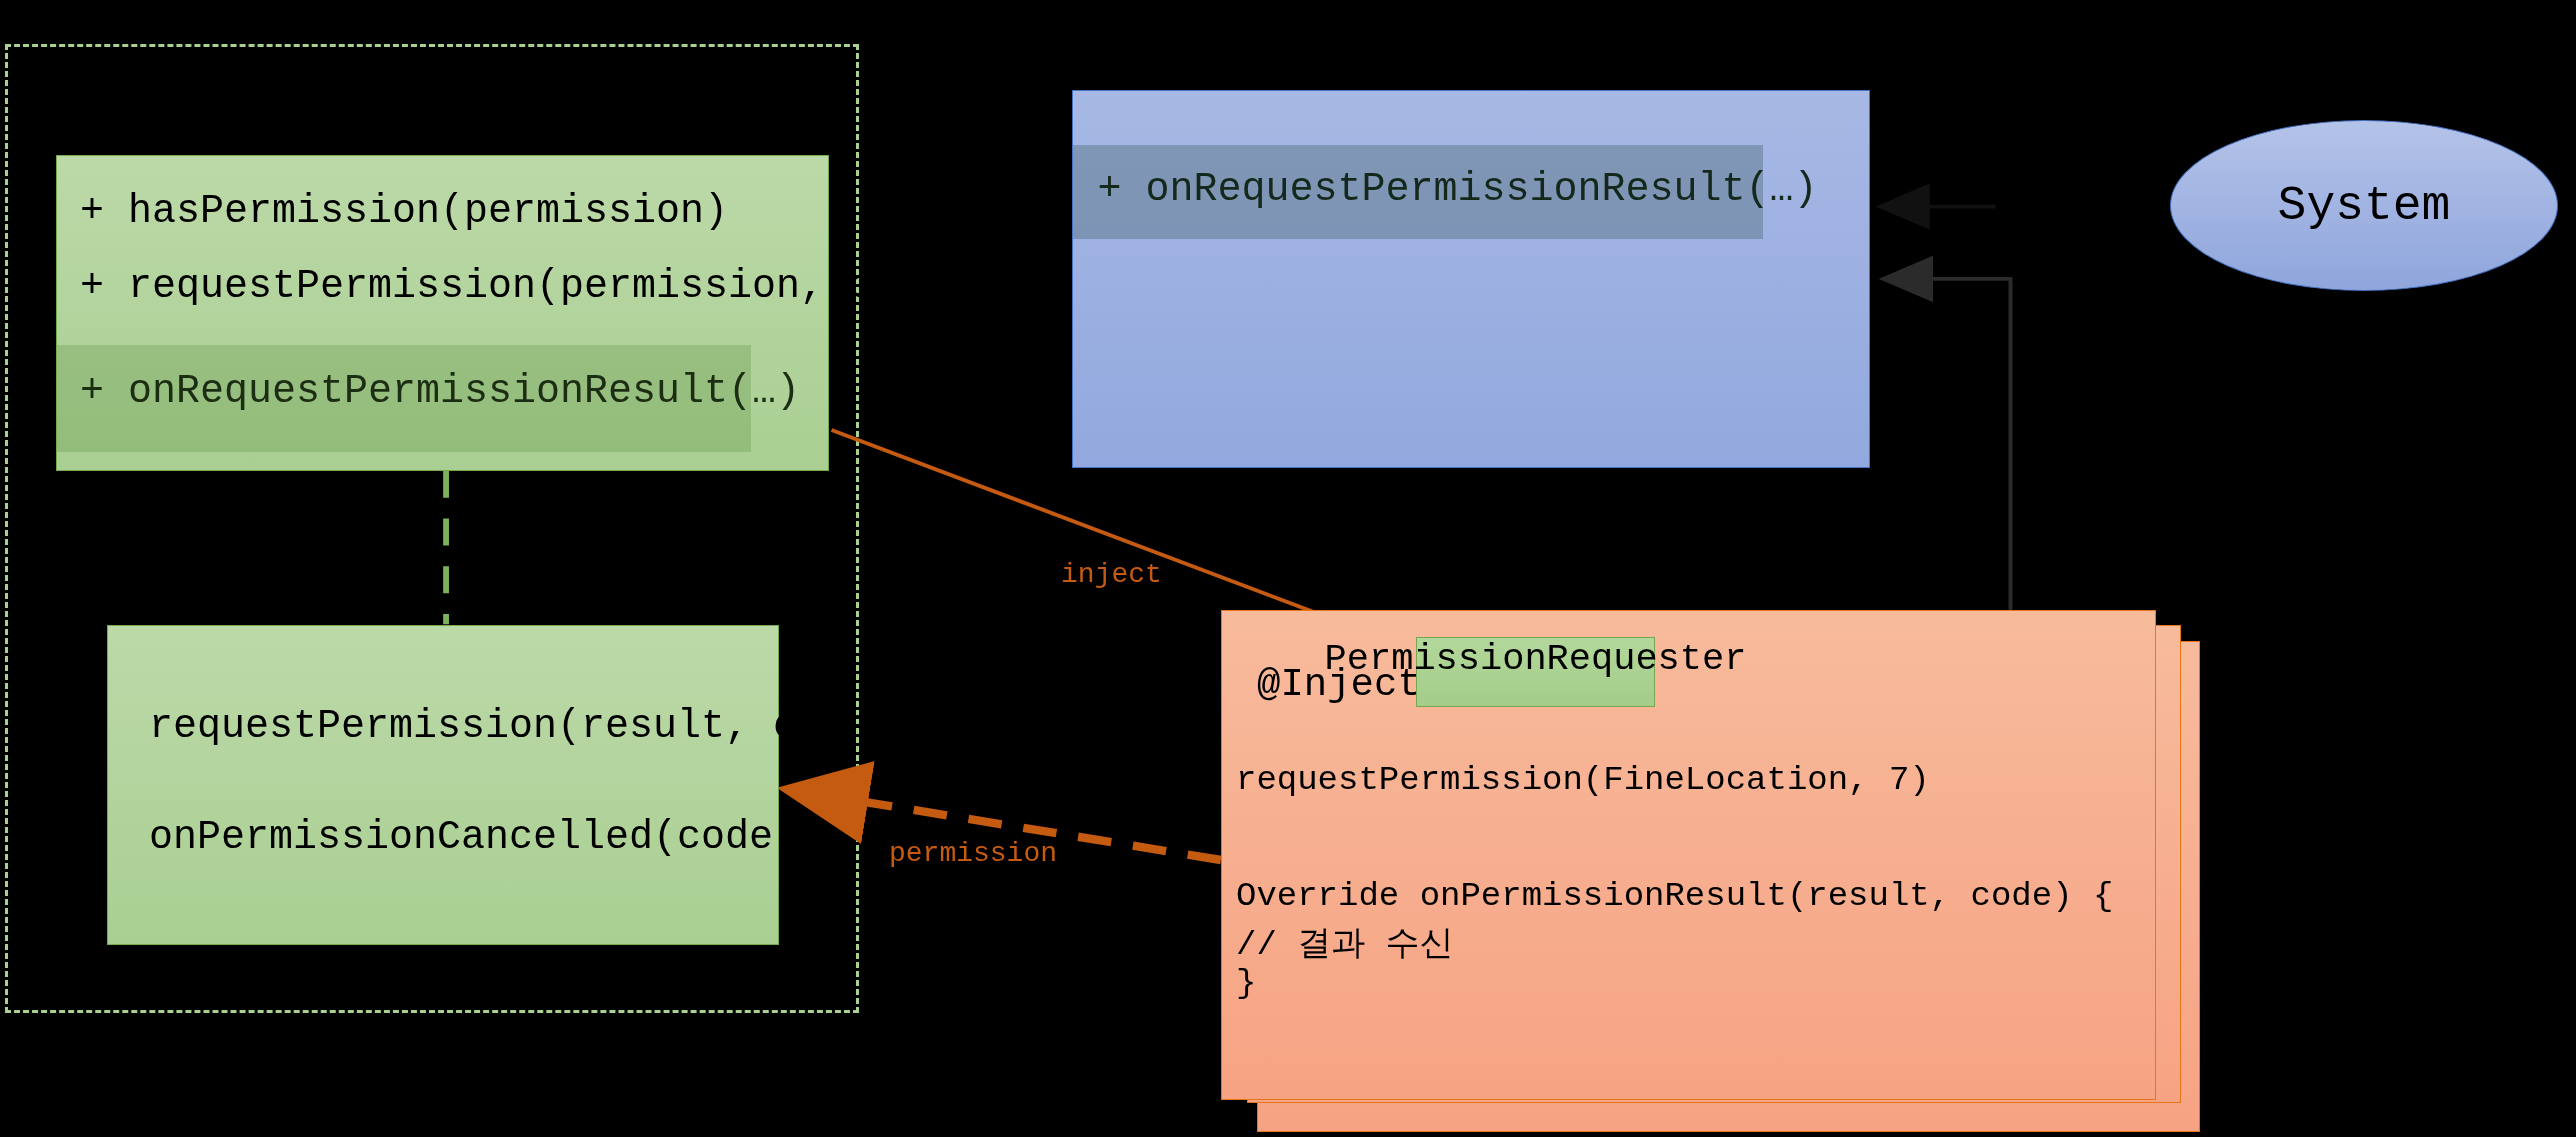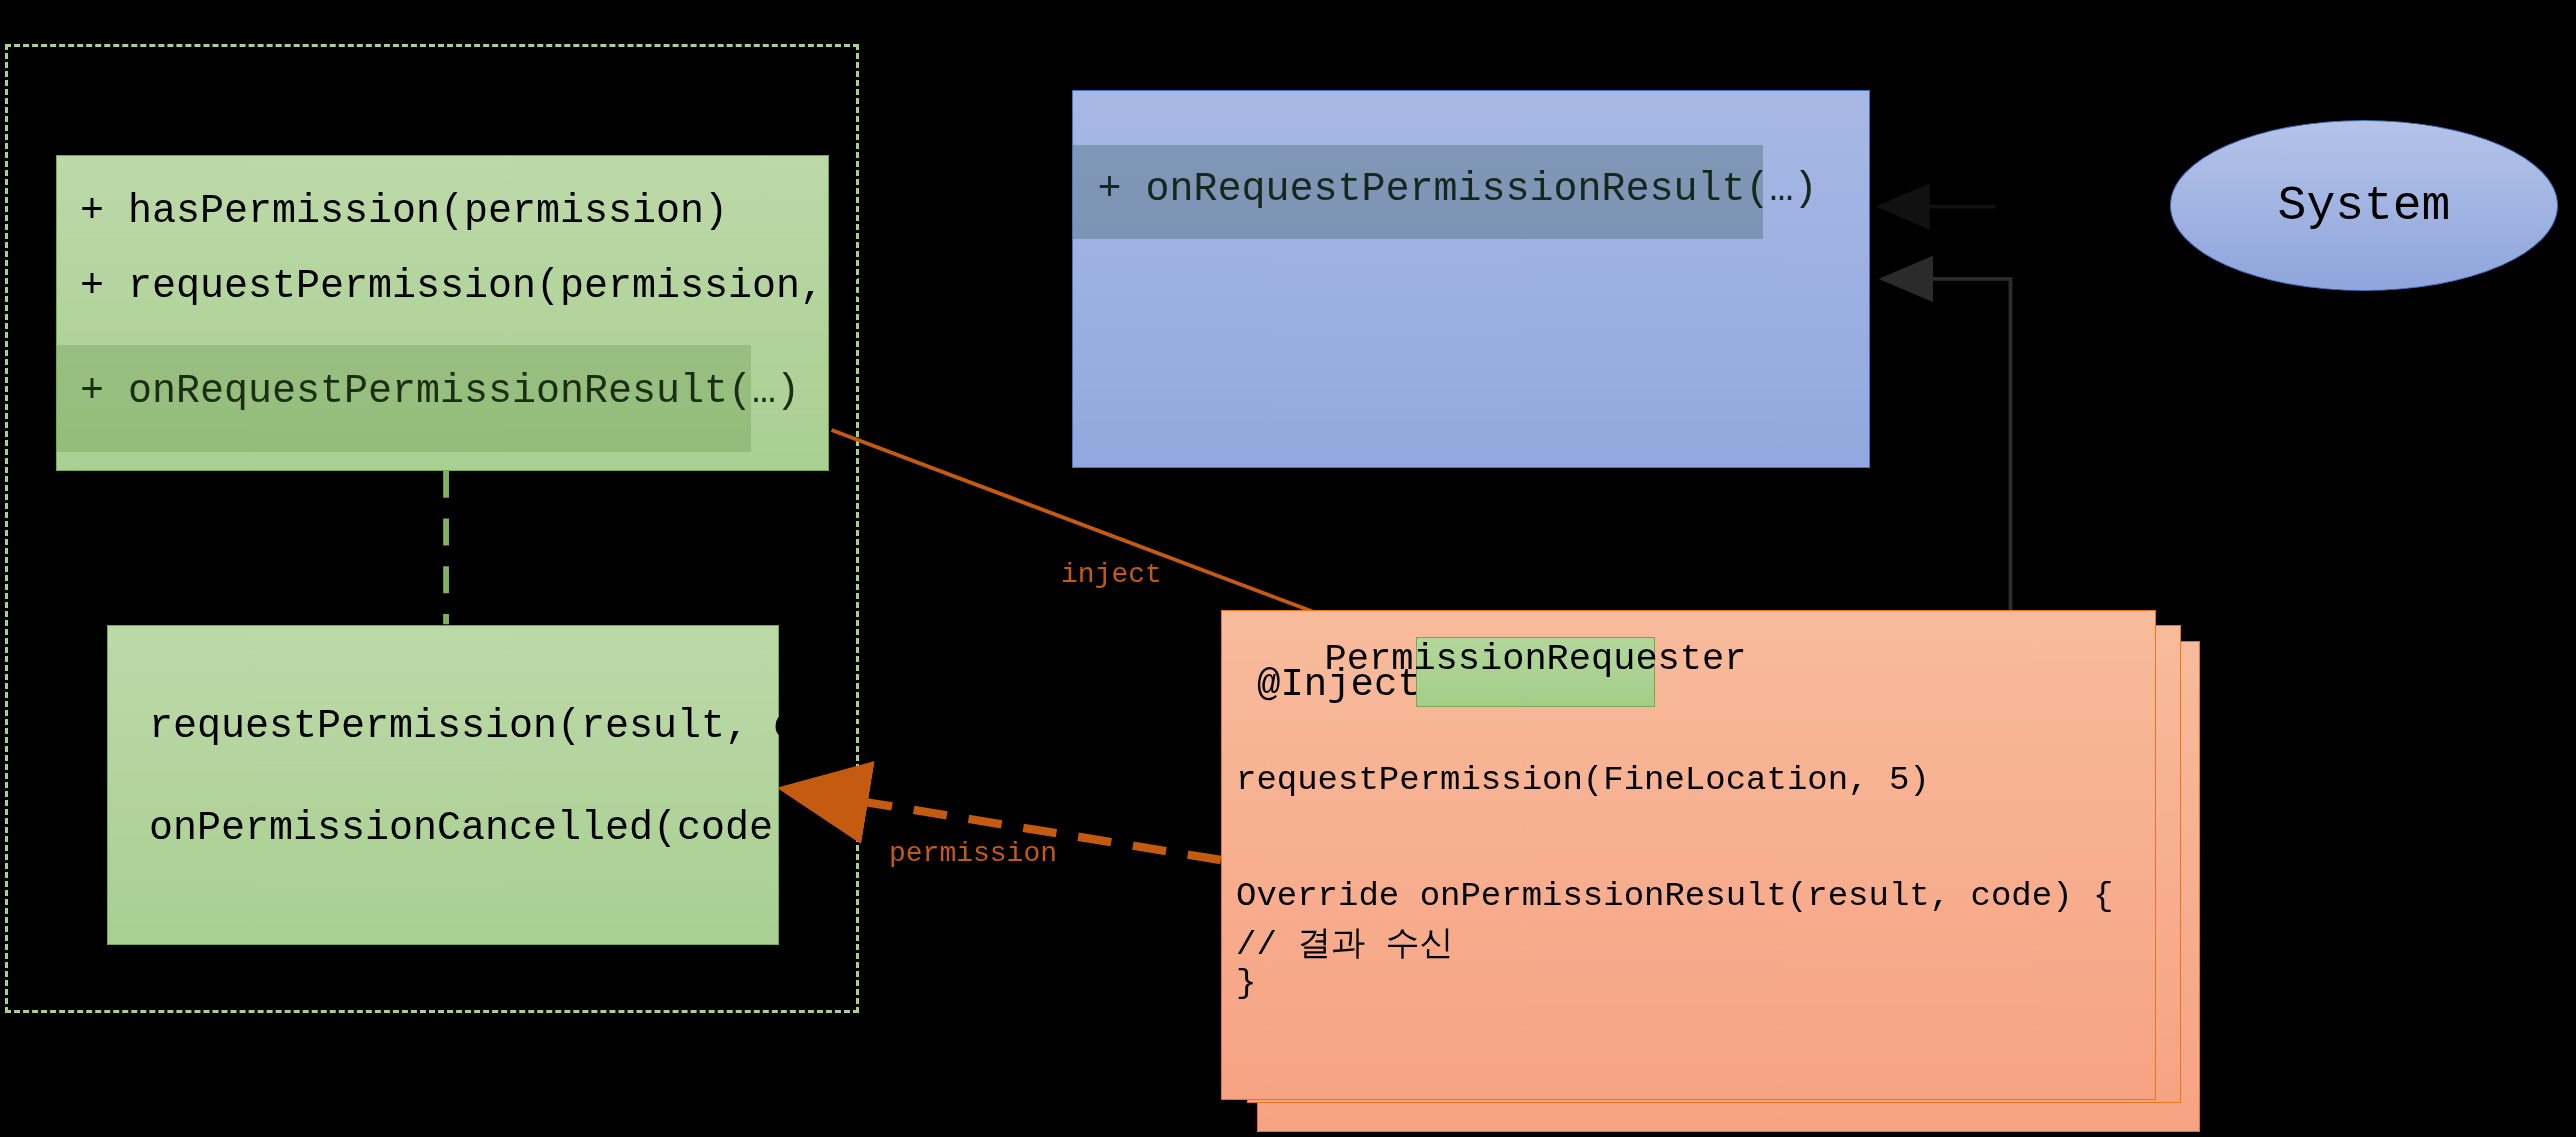--- a/index.html
+++ b/index.html
@@ -229,40 +229,40 @@
 
   <div class="abs green-box green-box-top">
     <div class="green-row indent" style="top:34px;">+ hasPermission(permission)</div>
     <div class="green-row indent" style="top:109px;">+ requestPermission(permission, code)</div>
     <div class="green-band"></div>
     <div class="green-band-label">+ onRequestPermissionResult(…)</div>
   </div>
 
   <div class="abs green-box green-box-bottom">
     <div class="green-row indent2" style="top:79px;">requestPermission(result, code)</div>
-    <div class="green-row indent2" style="top:181px;">onPermissionCancelled(code)</div>
+    <div class="green-row indent2" style="top:190px;">onPermissionCancelled(code)</div>
   </div>
 
   <div class="abs blue-box">
     <div class="blue-band"></div>
     <div class="blue-band-label">+ onRequestPermissionResult(…)</div>
   </div>
 
   <div class="abs system-ellipse">
     <span>System</span>
   </div>
 
   <div class="abs orange-card orange-l3"></div>
   <div class="abs orange-card orange-l2"></div>
   <div class="abs orange-card orange-l1">
     <div class="inject-tag">@Inject</div>
     <div class="requester-box">
       <span>PermissionRequester</span>
     </div>
-    <div class="code-line" style="top:150px;">requestPermission(FineLocation, 5)</div>
+    <div class="code-line" style="top:150px;">requestPermission(FineLocation, 7)</div>
     <div class="code-line" style="top:266px;">Override onPermissionResult(result, code) {</div>
     <div class="code-line" style="top:309px;">    // 결과 수신</div>
     <div class="code-line" style="top:353px;">}</div>
   </div>
 
   <div class="abs edge-label label-inject">inject</div>
   <div class="abs edge-label label-implement">permission</div>
 
 </div>
 

